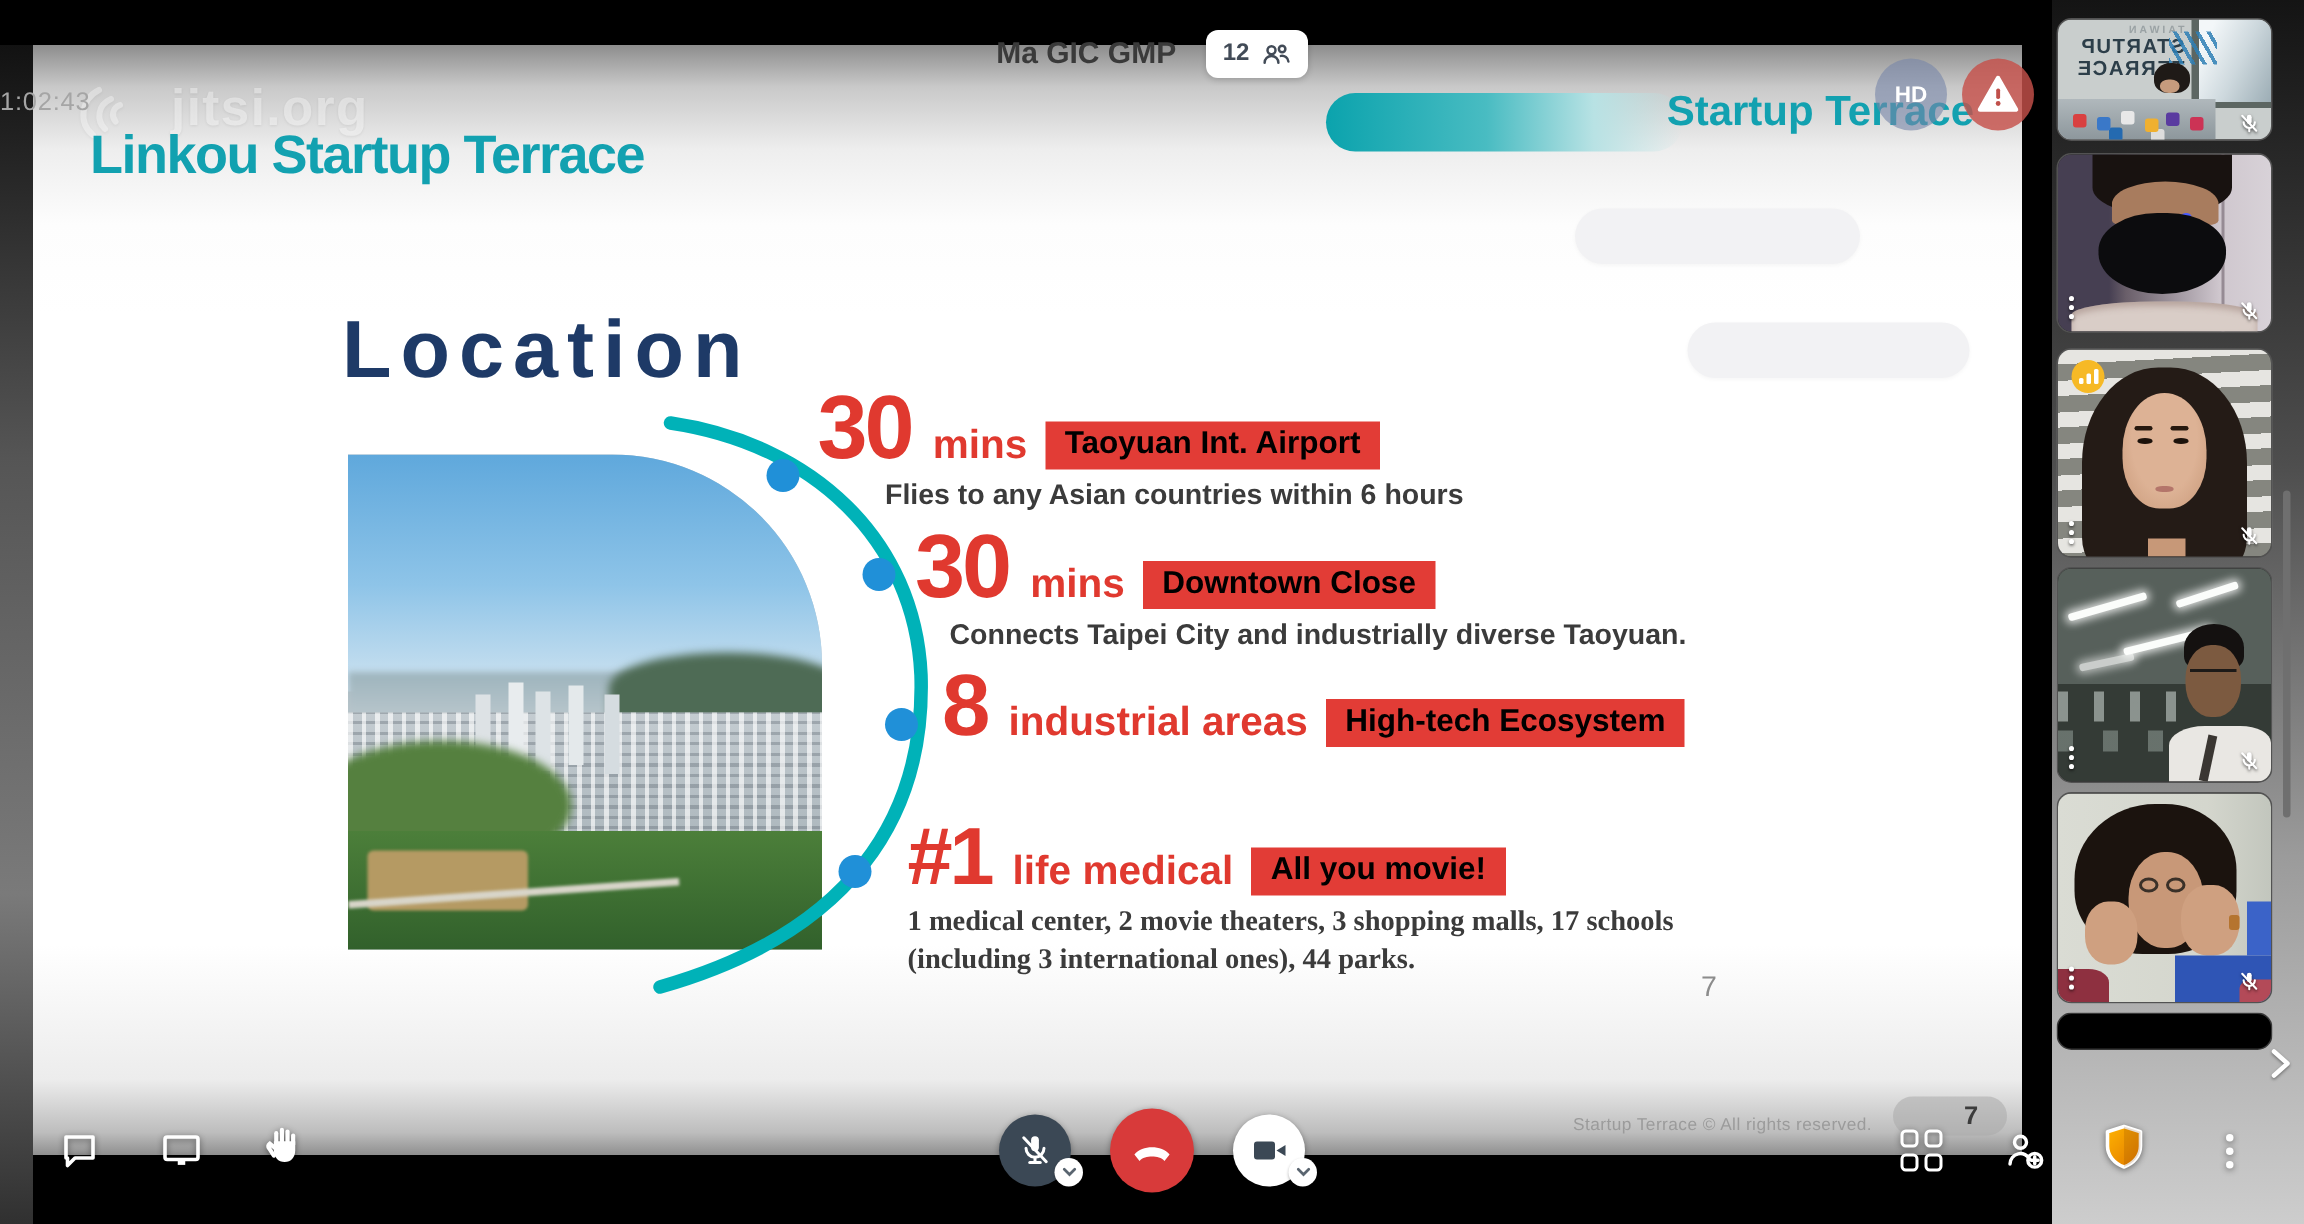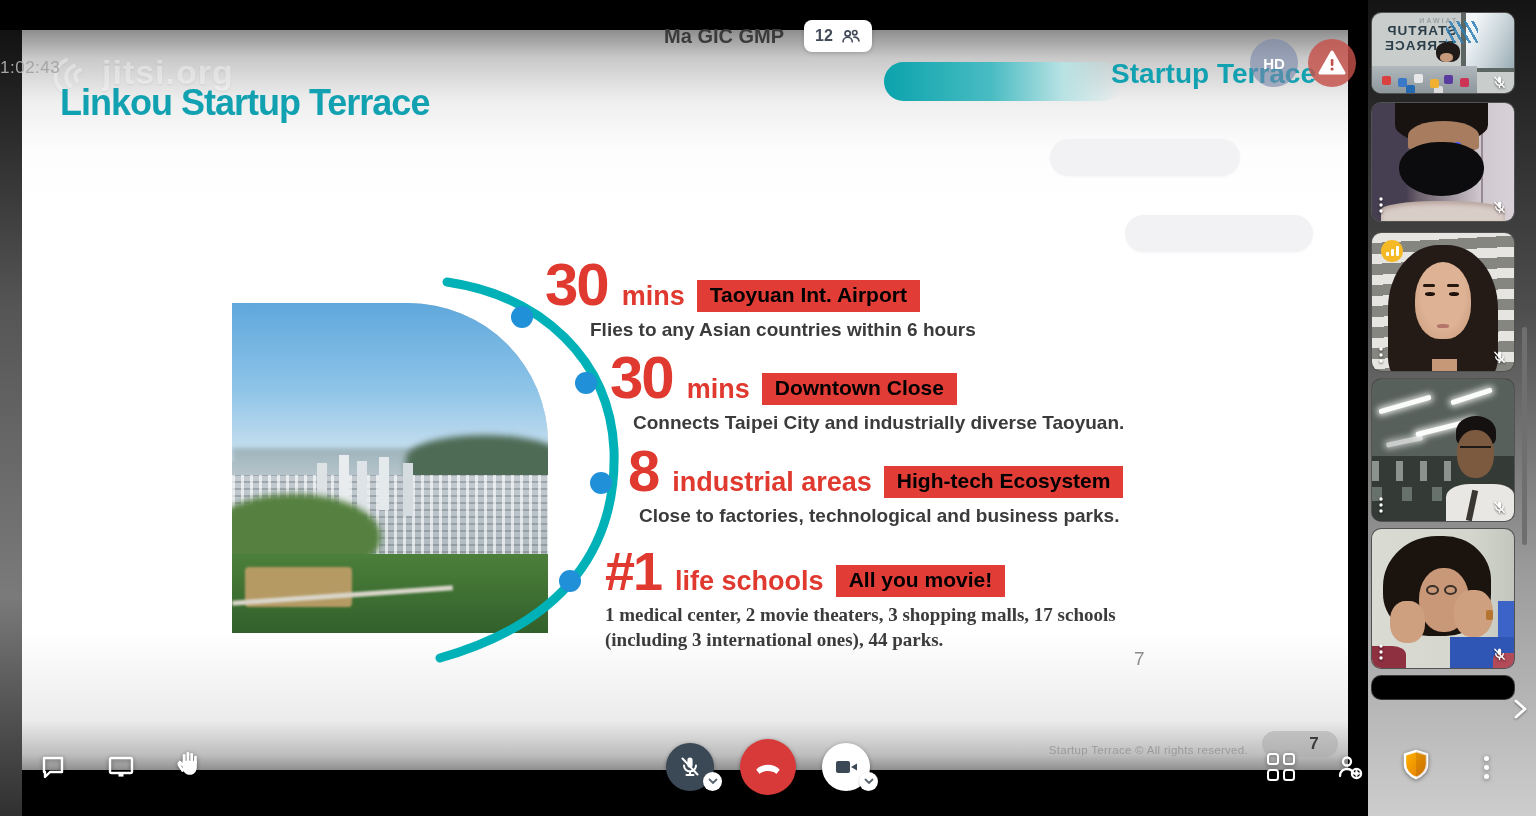--- a/index.html
+++ b/index.html
@@ -10,21 +10,21 @@
     background:linear-gradient(180deg,#141414 0%,#4e4e4e 38%,#9b9b9b 70%,#cdcdcd 100%);
   }
   
   .stage { position:absolute; left:0; top:0; width:1368px; height:816px; background:#000; }
   .left-edge { position:absolute; left:0; top:30px; width:22px; height:786px;
     background:linear-gradient(180deg,#121212 0%,#555 35%,#7a7a7a 72%,#303030 100%); }
   .share { position:absolute; left:22px; top:30px; width:1326px; height:740px; overflow:hidden;
     background:linear-gradient(180deg,#8d8d8d 0px,#c9c9c9 28px,#eeeeee 70px,#fdfdfd 120px,#ffffff 180px,#ffffff 600px,#ececec 690px,#bdbdbd 725px,#8f8f8f 740px); }
 
   
-  .watermark { position:absolute; left:22px; top:16px; display:flex; align-items:center; gap:6px; opacity:.5; }
+  .watermark { position:absolute; left:22px; top:16px; display:flex; align-items:center; gap:18px; opacity:.5; }
   .watermark svg { filter:drop-shadow(0 1px 1px rgba(0,0,0,.12)); }
   .watermark .wm-text { font-size:34px; font-weight:bold; color:rgba(255,255,255,.75);
      text-shadow:0 1px 2px rgba(0,0,0,.15); letter-spacing:1px; }
 
   .slide-heading { position:absolute; left:38px; top:52px; font-size:36px; font-weight:bold;
      letter-spacing:-1px; color:#12a1b0; }
   .teal-pill { position:absolute; left:862px; top:32px; width:238px; height:39px; border-radius:20px;
      background:linear-gradient(90deg,#0ba3ad 0%,#49bcc2 45%,#b8e2e4 75%,rgba(255,255,255,0) 100%); }
   .logo-text { position:absolute; right:32px; top:28px; font-size:28px; font-weight:bold; color:#12a1b0; }
   .gray-pill { position:absolute; height:37px; border-radius:19px; background:#f2f2f4; box-shadow:0 1px 3px rgba(0,0,0,.04); }
@@ -202,20 +202,21 @@
       </svg>
       <span class="wm-text">jitsi.org</span>
     </div>
 
     <div class="slide-heading">Linkou Startup Terrace</div>
     <div class="teal-pill"></div>
     <div class="logo-text">Startup Terrace</div>
     <div class="gray-pill p1"></div>
     <div class="gray-pill p2"></div>
 
+    <div class="section-title">Location</div>
 
     <div class="photo">
       <div class="ph-sky"></div>
       <div class="ph-haze"></div>
       <div class="ph-ridge"></div>
       <div class="ph-city"></div>
       <div class="ph-towers"></div>
       <div class="ph-hill"></div>
       <div class="ph-green"></div>
       <div class="ph-field"></div>
@@ -247,27 +248,26 @@
       </div>
       <div class="desc">Connects Taipei City and industrially diverse Taoyuan.</div>
     </div>
 
     <div class="fact fact3">
       <div class="head">
         <span class="num">8</span>
         <span class="unit">industrial areas</span>
         <span class="badge">High-tech Ecosystem</span>
       </div>
-      <div class="desc">Close to factories, technological and business parks.</div>
     </div>
 
     <div class="fact fact4">
       <div class="head">
         <span class="num">#1</span>
-        <span class="unit">life schools</span>
+        <span class="unit">life medical</span>
         <span class="badge">All you movie!</span>
       </div>
       <div class="desc">1 medical center, 2 movie theaters, 3 shopping malls, 17 schools (including 3 international ones), 44 parks.</div>
     </div>
 
     <div class="page-num">7</div>
     <div class="slide-footer">Startup Terrace © All rights reserved.</div>
   </div>
 </div>
 

